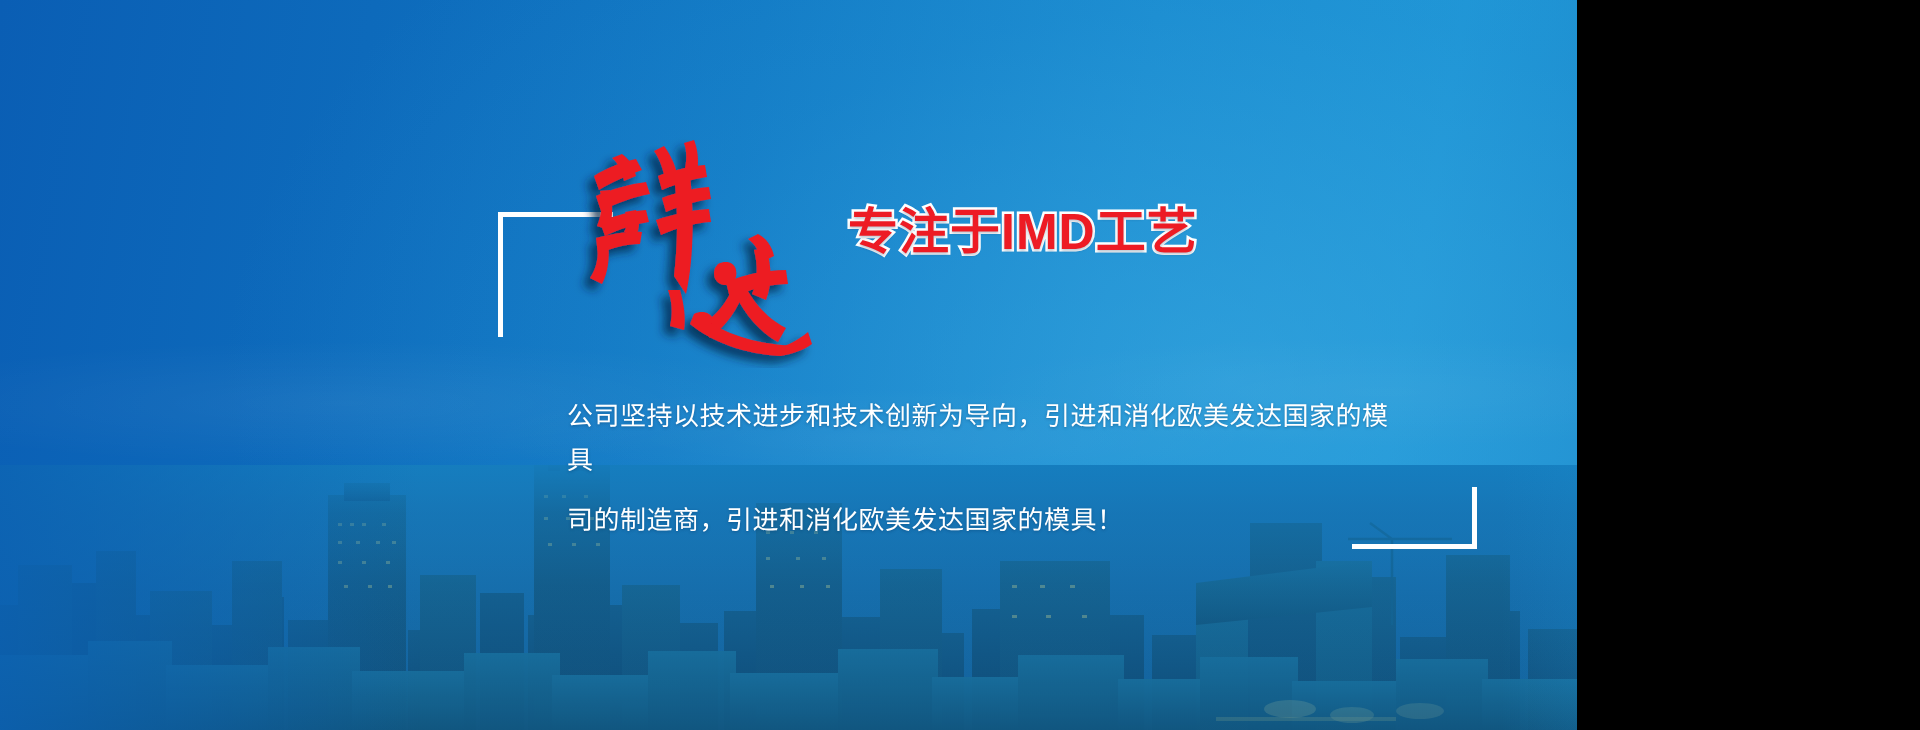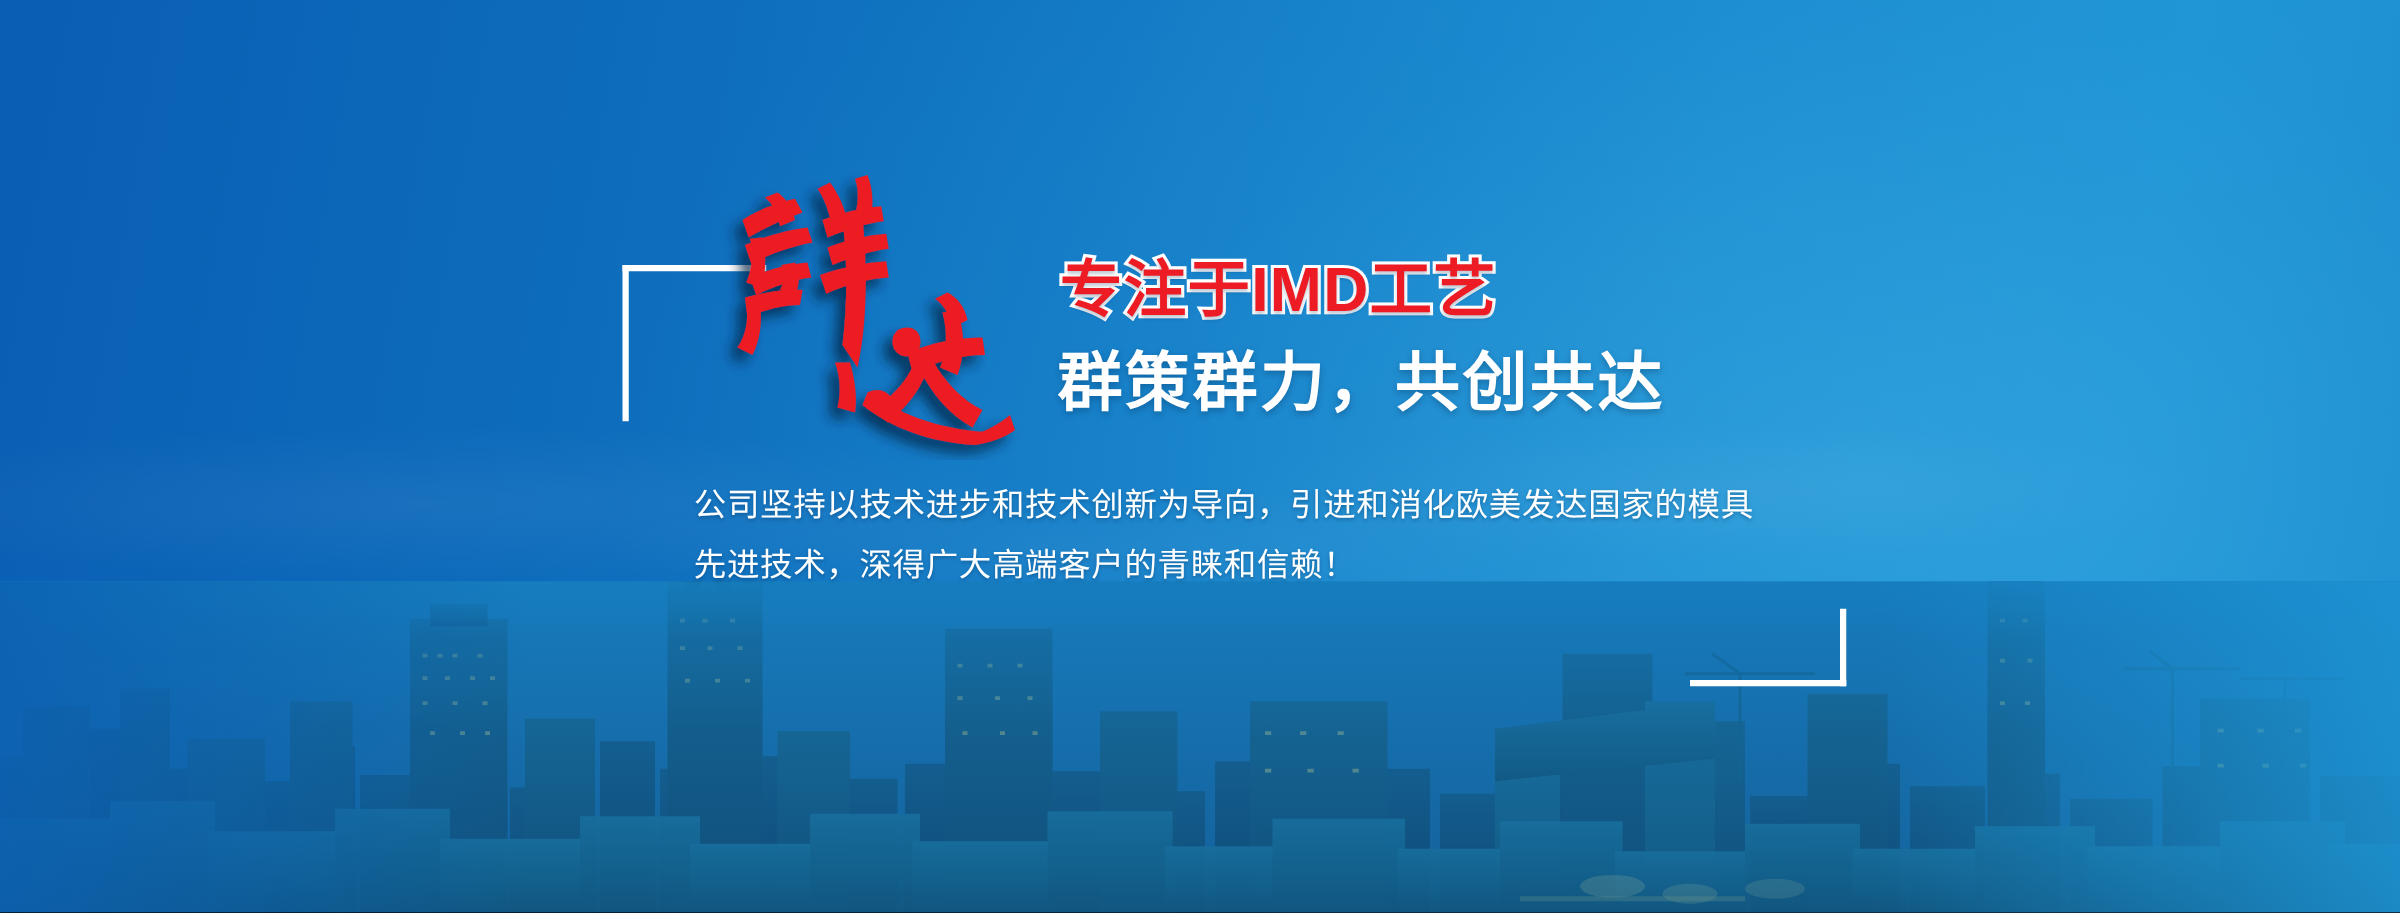--- a/index.html
+++ b/index.html
@@ -1,21 +1,21 @@
 <!DOCTYPE html>
 <html lang="zh-CN"><head>
 <meta charset="utf-8">
 <title>Company Banner</title>
 <style>
   html,body{margin:0;padding:0;background:#000;}
   body{font-family:"Liberation Sans","DejaVu Sans",sans-serif;}
 
   .banner{
     position:relative;
-    width:1920px;
+    width:1577px;
     height:730px;
     overflow:hidden;
     background:
       radial-gradient(ellipse 1400px 900px at 78% 52%, rgba(60,170,225,0.55) 0%, rgba(40,150,215,0.25) 42%, rgba(0,0,0,0) 72%),
       linear-gradient(100deg, #0a5eb4 0%, #0d6abb 22%, #1179c4 45%, #1a8cd0 68%, #1e96d6 86%, #1b8ccd 100%);
   }
 
   
   .sky-clouds{
     position:absolute; left:0; top:0; width:1920px; height:560px;
@@ -98,21 +98,21 @@
   .paragraph{
     position:absolute;
     left:551px; top:378px;
     width:870px;
     font-size:26px;
     line-height:44px;
     color:#ffffff;
     letter-spacing:0.5px;
     text-shadow:0 1px 3px rgba(0,40,80,0.35);
   }
-  .paragraph p{margin:4px;}
+  .paragraph p{margin:16px;}
 </style>
 </head>
 <body>
 
 <div class="banner">
 
   <div class="sky-clouds"></div>
 
   <div class="city">
     <svg viewBox="0 0 1920 265" preserveAspectRatio="none" xmlns="http://www.w3.org/2000/svg">
@@ -336,20 +336,19 @@
 
         <path d="M128 196 C136 192, 144 194, 148 202 L140 212 C134 206, 130 204, 124 206 Z"></path>
         <path d="M124 206 C146 224, 178 236, 214 238 L236 228 C198 228, 162 218, 136 200 Z"></path>
         <path d="M214 238 C226 236, 238 232, 246 226 L242 214 C232 222, 222 228, 210 230 Z"></path>
       </g>
     </svg>
   </div>
 
   <div class="headline">专注于IMD工艺</div>
 
-  <div class="subhead">群策群力，共创共达</div>
 
   <div class="paragraph">
     <p>公司坚持以技术进步和技术创新为导向，引进和消化欧美发达国家的模具</p>
-    <p>先进技术，深得广大高端客户的青睐和信赖！</p>
+    <p>司的制造商，引进和消化欧美发达国家的模具！</p>
   </div>
 
 </div>
 
 </body></html>

